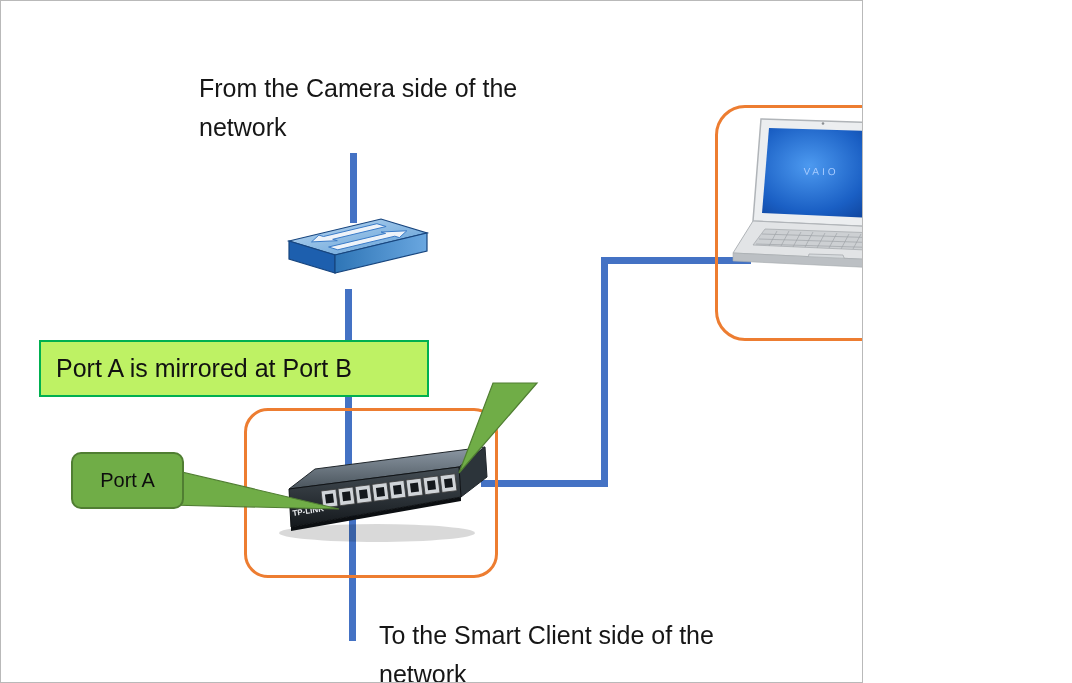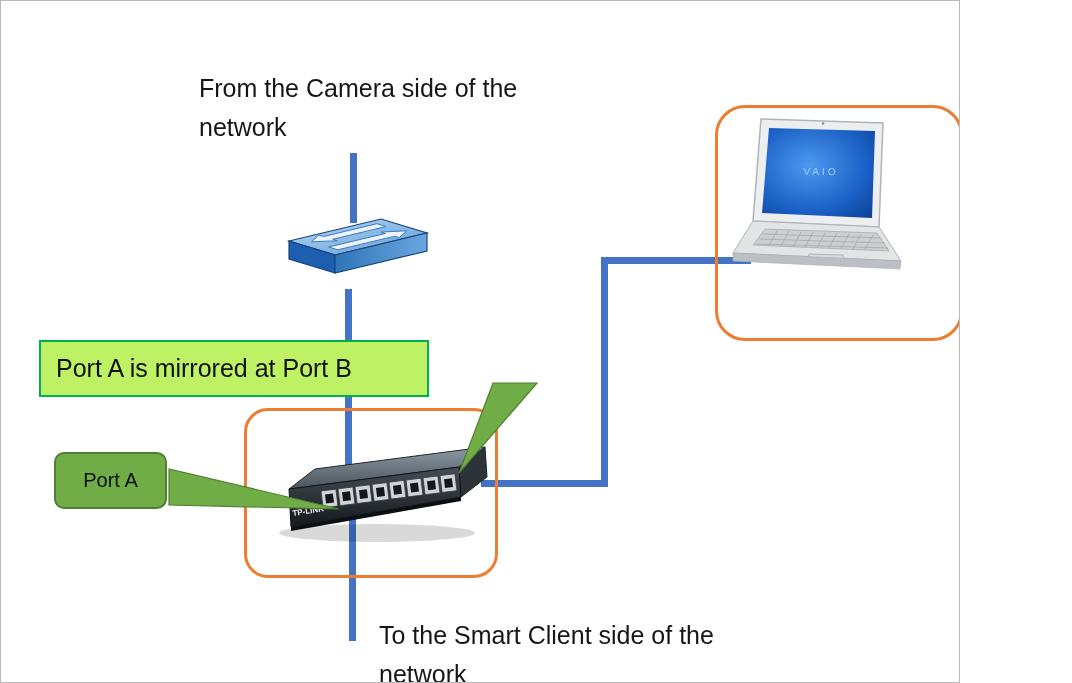--- a/index.html
+++ b/index.html
@@ -1,18 +1,18 @@
 <!DOCTYPE html>
 <html><head>
 <meta charset="utf-8">
 <style>
   * { margin:0; padding:0; box-sizing:border-box; }
   body { background:#ffffff; font-family:"Liberation Sans", sans-serif; }
   .canvas {
-    position:relative; width:960px; height:683px;
+    position:relative; width:863px; height:683px;
     background:#ffffff; border:1px solid #b9b9b9; overflow:hidden;
   }
   .diagram-label {
     position:absolute; color:#161616; font-size:25px; line-height:1.55;
     white-space:pre-line; z-index:5;
   }
   .blue-line { position:absolute; background:#4472c4; }
   .orange-box {
     position:absolute; border:3px solid #ED7D31; border-radius:24px;
     background:transparent; z-index:1;
@@ -120,21 +120,21 @@
       <g transform="rotate(-7 181 38.6)">
           <rect x="181" y="38.6" width="15" height="17" fill="#d0d4d8" stroke="#3c3c3c" stroke-width="0.8"></rect>
           <rect x="184.5" y="42.6" width="8" height="9" fill="#14181c"></rect>
         </g>
     </g>
   </svg>
 
   <svg class="callout-tail" style="left:160px; top:460px;" width="190" height="60" viewBox="0 0 190 60">
     <polygon points="8,8 8,44 178,48" fill="#70AD47" stroke="#507E32" stroke-width="1.2"></polygon>
   </svg>
-  <div class="callout" style="left:53px; top:451px; width:113px; height:57px;">
+  <div class="callout" style="left:70px; top:451px; width:113px; height:57px;">
     <span>Port A</span>
   </div>
 
   <svg class="callout-tail" style="left:440px; top:380px;" width="110" height="100" viewBox="0 0 110 100">
     <polygon points="52,2 96,2 18,92" fill="#70AD47" stroke="#507E32" stroke-width="1.2"></polygon>
   </svg>
 
   <div class="orange-box" style="left:714px; top:104px; width:248px; height:236px; border-radius:30px;"></div>
 
   <svg class="device-svg" style="left:730px; top:110px;" width="220" height="225" viewBox="0 0 220 225">

